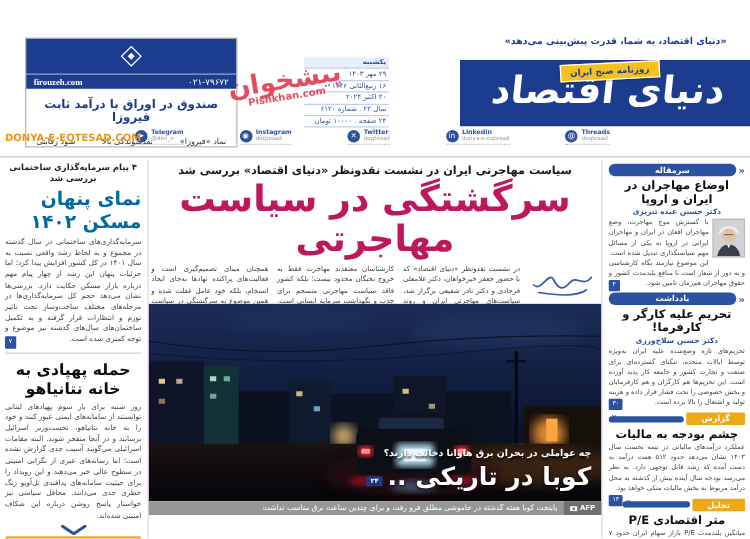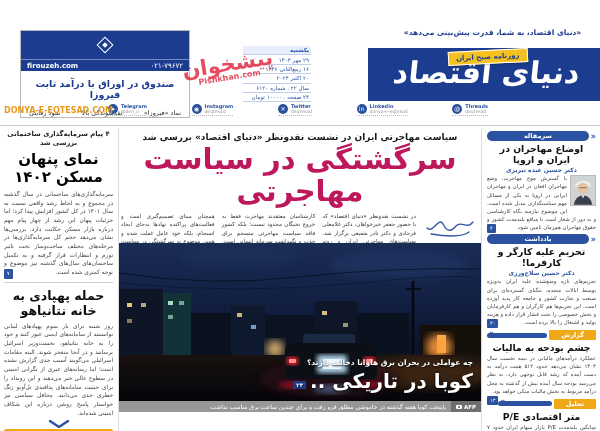--- a/index.html
+++ b/index.html
@@ -27,21 +27,21 @@
 
   
   .ad-box { position:absolute; left:20px; top:30px; width:170px; height:88px; border:1px solid #b9b9b9; background:#fff; }
   .ad-head { height:28px; background:#1c3d8f; display:flex; align-items:center; justify-content:center; gap:6px; }
   .ad-title { color:#fff; font-size:13px; font-weight:bold; }
   .fz-logo { width:14px; height:14px; position:relative; flex:0 0 auto; }
   .fz-logo::before { content:""; position:absolute; inset:1px; border:1.5px solid #fff; transform:rotate(45deg); }
   .fz-logo::after { content:""; position:absolute; inset:5px; background:#fff; transform:rotate(45deg); }
   .ad-sub { height:12px; background:#1c3d8f; display:flex; align-items:center; justify-content:space-between;
             padding:0 6px; border-top:1px solid rgba(255,255,255,.4); }
-  .ad-url { color:#fff; font-size:7px; font-weight:bold; direction:ltr; }
+  .ad-url { color:#fff; font-size:7px; font-weight:bold; direction:ltr;font-family:Liberation Serif, serif; }
   .ad-phone { color:#fff; font-size:7px; direction:ltr; }
   .ad-line { text-align:center; color:#1c3d8f; font-size:9.5px; font-weight:bold; padding-top:7px; }
   .ad-feats { display:flex; justify-content:space-between; padding:9px 8px 0 8px; font-size:6.5px; color:#333; }
 
   
   .watermark { position:absolute; left:178px; top:52px; width:100px; text-align:center;
                transform:rotate(-9deg); z-index:8; color:#e23a4e; opacity:.9; pointer-events:none; }
   .wm-fa { font-size:21px; font-weight:bold; letter-spacing:-1px; }
   .wm-en { font-size:8px; font-weight:bold; margin-top:-3px; }
 
@@ -54,21 +54,21 @@
   .soc-txt { display:flex; flex-direction:column; }
   .soc-name { font-size:5px; font-weight:bold; color:#2a52a0; }
   .soc-handle { font-size:4.5px; color:#999; }
 
   
   .vsep { position:absolute; top:128px; bottom:0; width:1px; background:#dcdcdc; }
 
   
   .left-col { position:absolute; left:0; top:130px; width:117px; padding:0 4px; }
   .l-kicker { font-size:6.8px; font-weight:bold; text-align:center; color:#222; line-height:1.35; }
-  .l-head1 { font-size:15px; font-weight:bold; color:#000000; text-align:center; line-height:1.15; margin:3px 0 4px; }
+  .l-head1 { font-size:15px; font-weight:bold; color:#0369a1; line-height:1.15; margin:3px 0 4px; }
   .l-head2 { font-size:12.5px; font-weight:bold; color:#0d0d0d; text-align:center; line-height:1.2; margin:5px 0 4px; }
   .l-body { font-size:5.8px; color:#444; text-align:justify; line-height:1.5; }
   .l-div { height:1px; background:#cfcfcf; margin:5px 0; }
   .ref-badge { float:left; background:#2a52a0; color:#fff; font-size:5px; padding:1px 3px; border-radius:1px; margin-top:1px; }
 
   .sel-chevron { display:block; margin:3px auto 1px; }
   .sel-bar { background:#f0a816; color:#fff; font-size:7.5px; font-weight:bold; text-align:center;
              padding:1.5px 0; border-radius:2px; }
 
   

